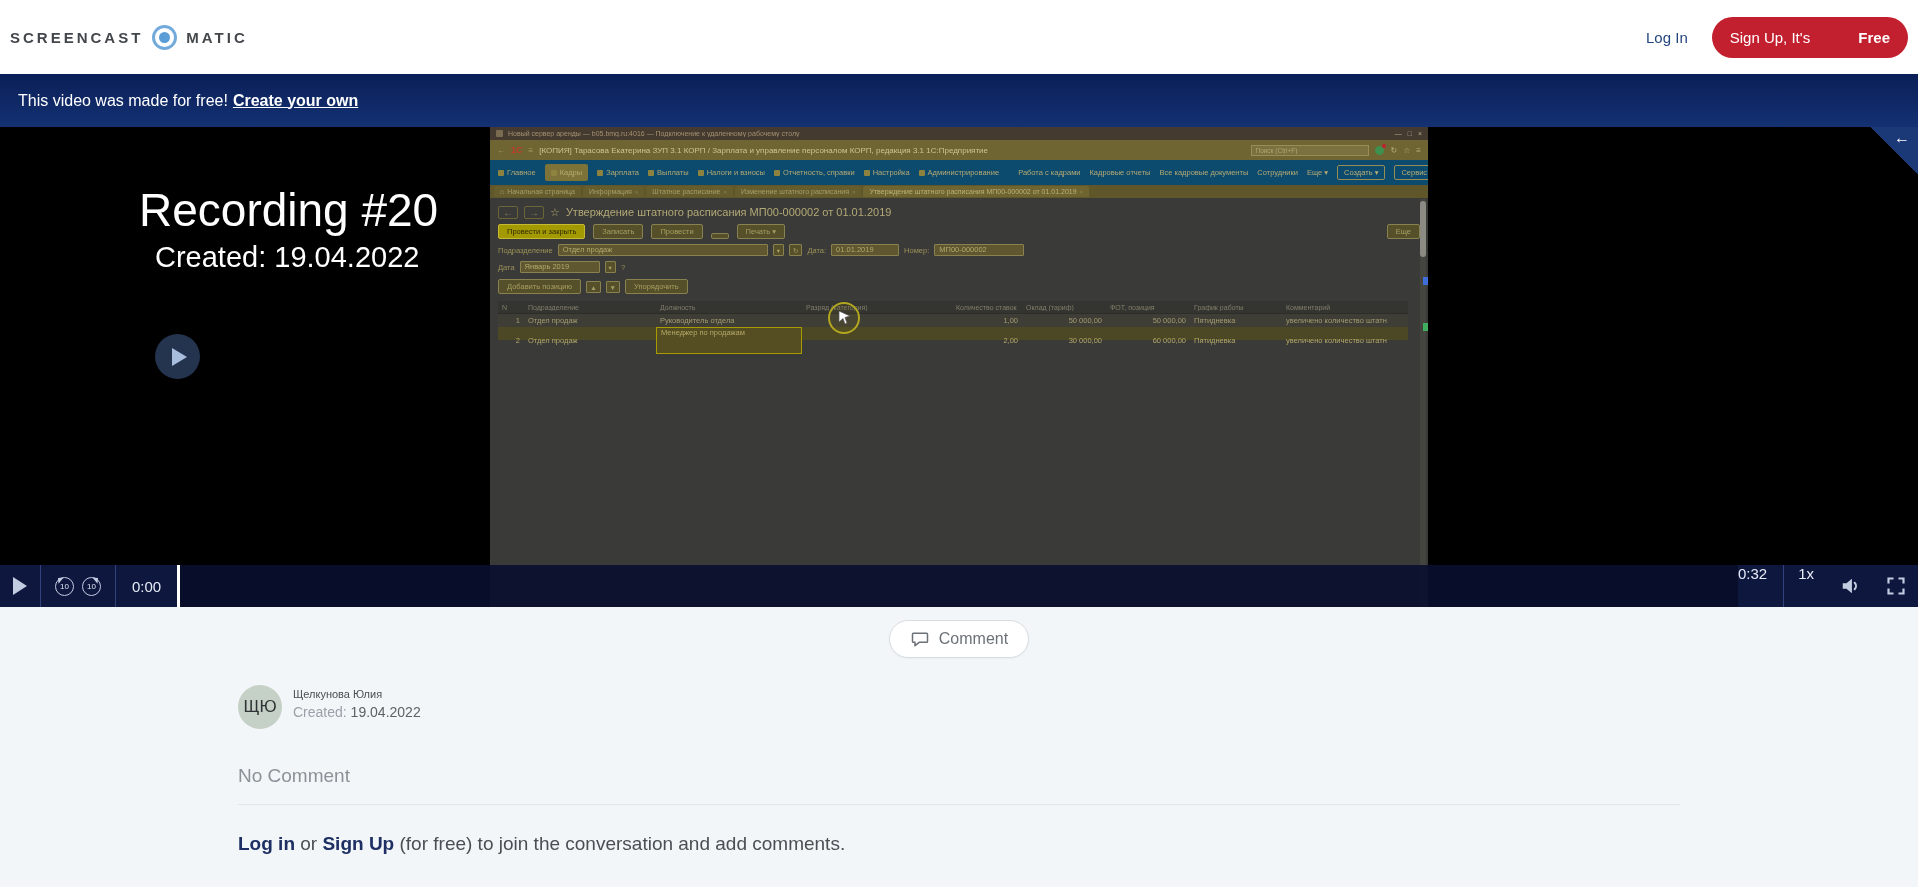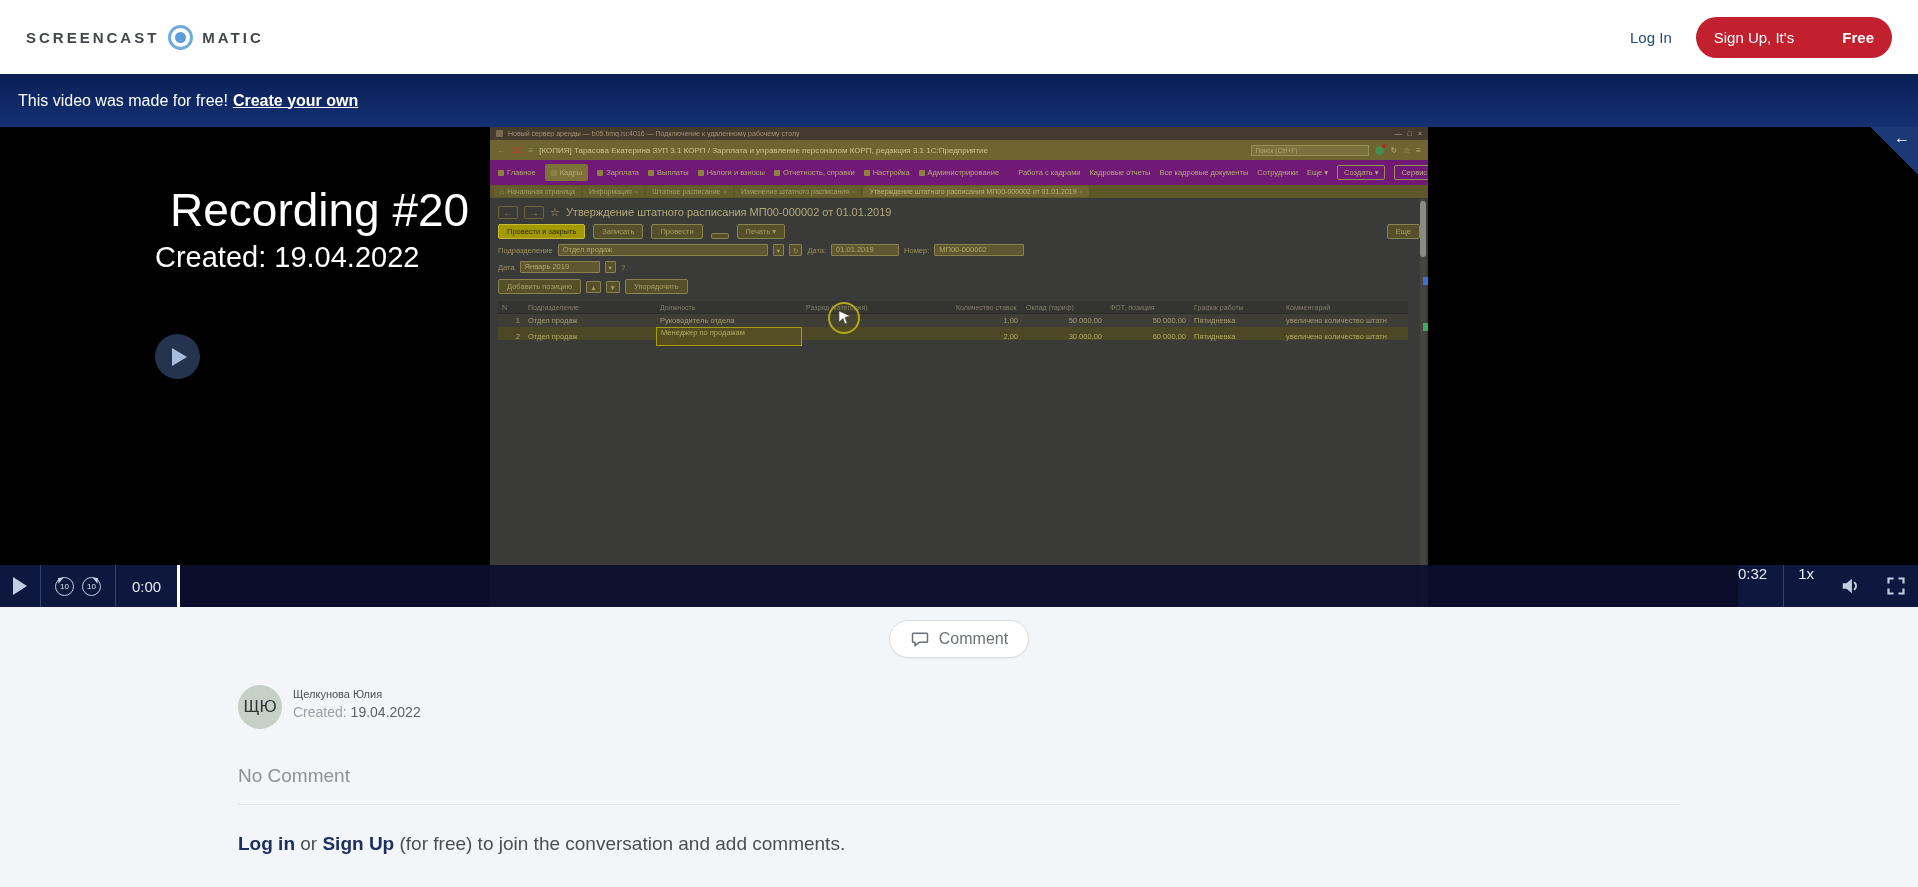--- a/index.html
+++ b/index.html
@@ -1,39 +1,39 @@
 <!DOCTYPE html>
 <html><head>
 <meta charset="utf-8">
 <style>
   * { margin:0; padding:0; box-sizing:border-box; }
   html,body { width:1918px; height:887px; overflow:hidden;
     font-family:"Liberation Sans", sans-serif; background:#f3f6f8; }
 
   
-  .site-header { height:74px; background:#fff; display:flex; align-items:center; padding:0 26px; }
+  .site-header { height:74px; background:#fff; display:flex; align-items:center; padding:0 10px; }
   .logo { display:flex; align-items:center; gap:9px; cursor:pointer; }
   .logo-text { font-size:15px; font-weight:700; letter-spacing:3px; color:#43474b; }
   .logo-circle { width:25px; height:25px; border:3px solid #72abdb; border-radius:50%;
     display:flex; align-items:center; justify-content:center; }
   .logo-dot { width:11px; height:11px; background:#5b9dd6; border-radius:50%; }
   .header-right { margin-left:auto; display:flex; align-items:center; gap:24px; }
   .login-link { font-size:15px; color:#25477f; text-decoration:none; cursor:pointer; }
   .signup-btn { background:#c3202f; color:#fff; border:none; border-radius:24px;
     padding:12px 18px; font-size:15px; cursor:pointer; font-family:inherit; }
   .signup-btn b { font-weight:700;margin-left:44px; }
 
   
   .free-banner { height:53px; background:linear-gradient(180deg,#0a1f57,#143173);
     display:flex; align-items:center; padding-left:18px; color:#fff; font-size:16px; }
   .free-banner a { color:#fff; font-weight:700; text-decoration:underline; margin-left:5px; cursor:pointer; }
 
   
   .player { position:relative; height:480px; background:#000; overflow:hidden; }
-  .video-title { position:absolute; left:170px; top:56px; font-size:46px; color:#fff; }
+  .video-title { position:absolute; left:139px; top:56px; font-size:46px; color:#fff; }
   .video-created { position:absolute; left:155px; top:114px; font-size:29px; color:#fff; }
   .big-play { position:absolute; left:155px; top:207px; width:45px; height:45px; border-radius:50%;
     background:#24344f; display:flex; align-items:center; justify-content:center; cursor:pointer; }
   .big-play-tri { width:0; height:0; border-left:15px solid #a9bddd;
     border-top:9px solid transparent; border-bottom:9px solid transparent; margin-left:4px; }
   .corner-flap { position:absolute; top:0; right:0; width:48px; height:48px;
     background:linear-gradient(to bottom left,#1c3977 50%,transparent 50%); cursor:pointer; }
   .corner-flap span { position:absolute; top:2px; right:8px; color:#fff; font-size:16px; font-weight:700; }
 
   
@@ -49,21 +49,21 @@
   .onec-logo { color:#c23b2a; font-weight:700; font-size:9px; }
   .glyph { color:#a99f66; }
   .app-title { flex:1; overflow:hidden; }
   .mini-search { width:118px; height:11px; background:#7a7040; border:1px solid #978d55;
     font-size:6.5px; color:#b9ae76; padding:0 3px; font-family:inherit; }
   .mini-search::placeholder { color:#b0a56e; }
   .notif-ico { width:9px; height:9px; border-radius:50%; background:#3f8f4f; position:relative; flex:none; }
   .notif-ico::after { content:""; position:absolute; right:-2px; top:-2px; width:4px; height:4px;
     border-radius:50%; background:#c3202f; }
   .tb-ico { font-size:8px; color:#b9ae76; }
-  .menu-row { height:25px; background:#701a75; display:flex; align-items:center; gap:9px;
+  .menu-row { height:25px; background:#0c4a6e; display:flex; align-items:center; gap:9px;
     padding:0 8px; font-size:7.5px; color:#b4aa72; overflow:hidden; }
   .menu-item { display:flex; align-items:center; gap:3px; }
   .mi-ico { width:6px; height:6px; background:#8d833f; border-radius:1px; flex:none; }
   .menu-item.active { background:#7d7338; padding:4px 6px; border-radius:2px; }
   .submenu-start { margin-left:10px; }
   .ghost-btn { border:1px solid #978d55; padding:2px 6px; border-radius:2px; color:#b9ae76; }
   .tab-strip { height:13px; background:#5f572a; display:flex; align-items:center; gap:2px;
     padding:0 4px; font-size:7px; color:#a69d69; overflow:hidden; }
   .tab { display:flex; align-items:center; gap:3px; height:11px; padding:0 6px;
     background:#665d2e; border-radius:2px 2px 0 0; }
@@ -85,21 +85,21 @@
     height:12px; line-height:11px; border-radius:1px; background:#55502a; }
   .actions-row { display:flex; align-items:center; gap:5px; margin-top:6px; }
   .app-table { margin-top:7px; margin-right:12px; font-size:7.5px; }
   .trow { display:grid; grid-template-columns:26px 132px 146px 150px 70px 84px 84px 92px 1fr;
     align-items:center; height:13px; }
   .trow > div { padding:0 4px; overflow:hidden; }
   .trow.thead { background:#343430; color:#817e69; font-size:7px; border-bottom:1px solid #2c2c29; }
   .trow.r1 { background:#3f3e36; color:#a29b70; }
   .trow.r2 { background:#4c4724; color:#b3a867; }
   .num-cell { text-align:right; }
-  .hl-cell { border:1px solid #a89c00; background:#554e22; height:19px; line-height:10px; }
+  .hl-cell { border:1px solid #a89c00; background:#554e22; height:27px; line-height:10px; }
   .cursor-hl { position:absolute; left:338px; top:104px; width:32px; height:32px; border-radius:50%;
     border:2px solid #b3a71f; background:rgba(130,120,25,.12);
     display:flex; align-items:center; justify-content:center; }
   .thumb-scrollbar { position:absolute; right:2px; top:72px; bottom:0; width:6px; background:#45453f; }
   .thumb-scroll-thumb { position:absolute; top:2px; left:0; width:6px; height:56px; background:#8b8b84; border-radius:3px; }
   .scroll-mark-blue { position:absolute; right:0; top:150px; width:5px; height:8px; background:#3f6fd8; }
   .scroll-mark-green { position:absolute; right:0; top:196px; width:5px; height:8px; background:#3faf5f; }
 
   
   .control-bar { position:absolute; left:0; right:0; bottom:0; height:42px;

